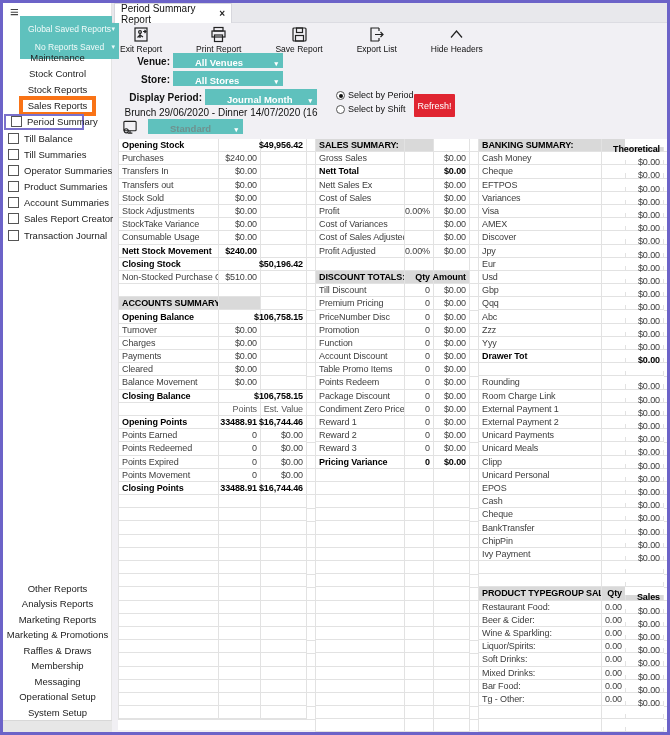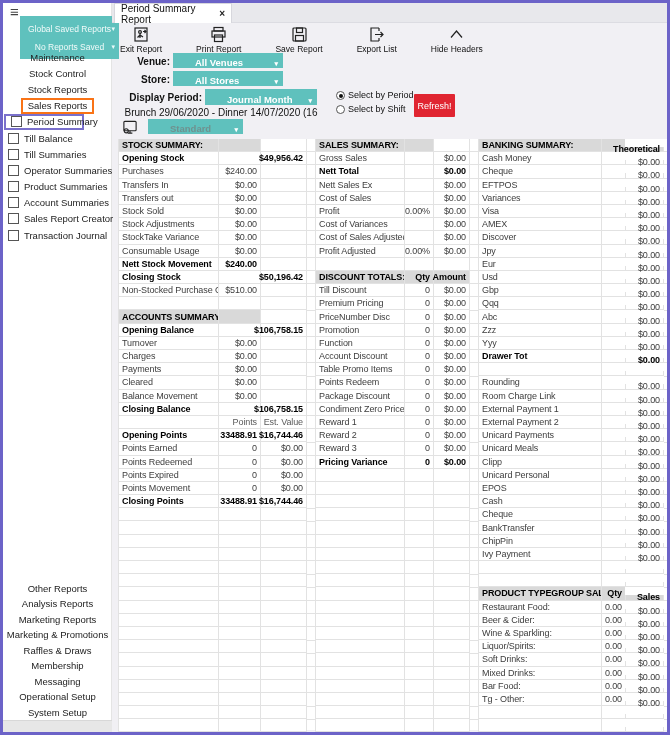--- a/index.html
+++ b/index.html
@@ -13,21 +13,21 @@
   
   #sidebar{position:absolute;left:0;top:0;width:109px;height:729px;background:#fff;border-right:1px solid #e4e4e4;}
   #hamburger{position:absolute;left:7px;top:0px;font-size:15px;color:#444;cursor:pointer;}
   .side-dd{position:absolute;left:17px;width:99px;height:25px;background:var(--teal);color:#f2fbfa;font-size:8.5px;display:flex;align-items:center;justify-content:center;}
   .side-dd .arr{position:absolute;right:4px;font-size:7px;color:#eafafa;}
   #side-top{position:absolute;left:0;top:46px;width:109px;}
   #side-bottom{position:absolute;left:0;bottom:12px;width:109px;}
   .side-item{position:relative;height:16.2px;display:flex;align-items:center;justify-content:center;font-size:9.5px;color:#222;cursor:pointer;white-space:nowrap;}
   #side-bottom .side-item{height:15.5px;}
   .side-item.with-icon{justify-content:flex-start;padding-left:5px;}
-  .side-item.boxed:not(.with-icon) span{border:2px solid #f97316;padding:0 5px;line-height:12px;}
+  .side-item.boxed:not(.with-icon) span{border:4px solid #f97316;padding:0 5px;line-height:12px;}
   .side-item.boxed.with-icon{border:2px solid #7a70cc;width:80px;margin-left:1px;}
   .side-icon{width:11px;height:11px;border:1px solid #555;margin-right:5px;flex:0 0 auto;
     background:linear-gradient(#fff 0 2px,transparent 2px 3px,#fff 3px 4px),repeating-linear-gradient(#bbb 0 1px,#fff 1px 3px);}
   #side-strip{position:absolute;left:0;bottom:0;width:109px;height:12px;background:#e7e7e7;border-top:1px solid #d8d8d8;}
 
   
   #main{position:absolute;left:109px;top:0;width:652px;height:729px;}
   #tabbar{position:absolute;left:0;top:0;width:555px;height:20px;background:#e8e8ec;border-bottom:1px solid #dcdce2;}
   #tab{position:absolute;left:2px;top:0;width:118px;height:20px;background:#fff;display:flex;align-items:center;padding:0 6px;font-size:10px;color:#111;border:1px solid #d7d7dd;border-bottom:none;}
   #tab .close{margin-left:auto;font-weight:bold;font-size:10px;color:#222;cursor:pointer;}
@@ -250,25 +250,20 @@
           <circle cx="4.5" cy="12.5" r="2.2"></circle>
         </svg>
     </div>
     <div class="dd muted-dd" style="left:36px;top:116px;width:95px;height:15px">
       <span>Standard</span>
       <span class="arr">▾</span>
     </div>
 
     <div id="report">
       <div class="grid-col" id="col-left">
-          <div class="grid-row hdr">
-            <span class="cell c-label">STOCK SUMMARY:</span>
-            <span class="cell c-mid"></span>
-            <span class="cell c-right"></span>
-          </div>
           <div class="grid-row b">
             <span class="cell c-label">Opening Stock</span>
             <span class="cell c-mid"></span>
             <span class="cell c-right">$49,956.42</span>
           </div>
           <div class="grid-row">
             <span class="cell c-label">Purchases</span>
             <span class="cell c-mid">$240.00</span>
             <span class="cell c-right"></span>
           </div>

